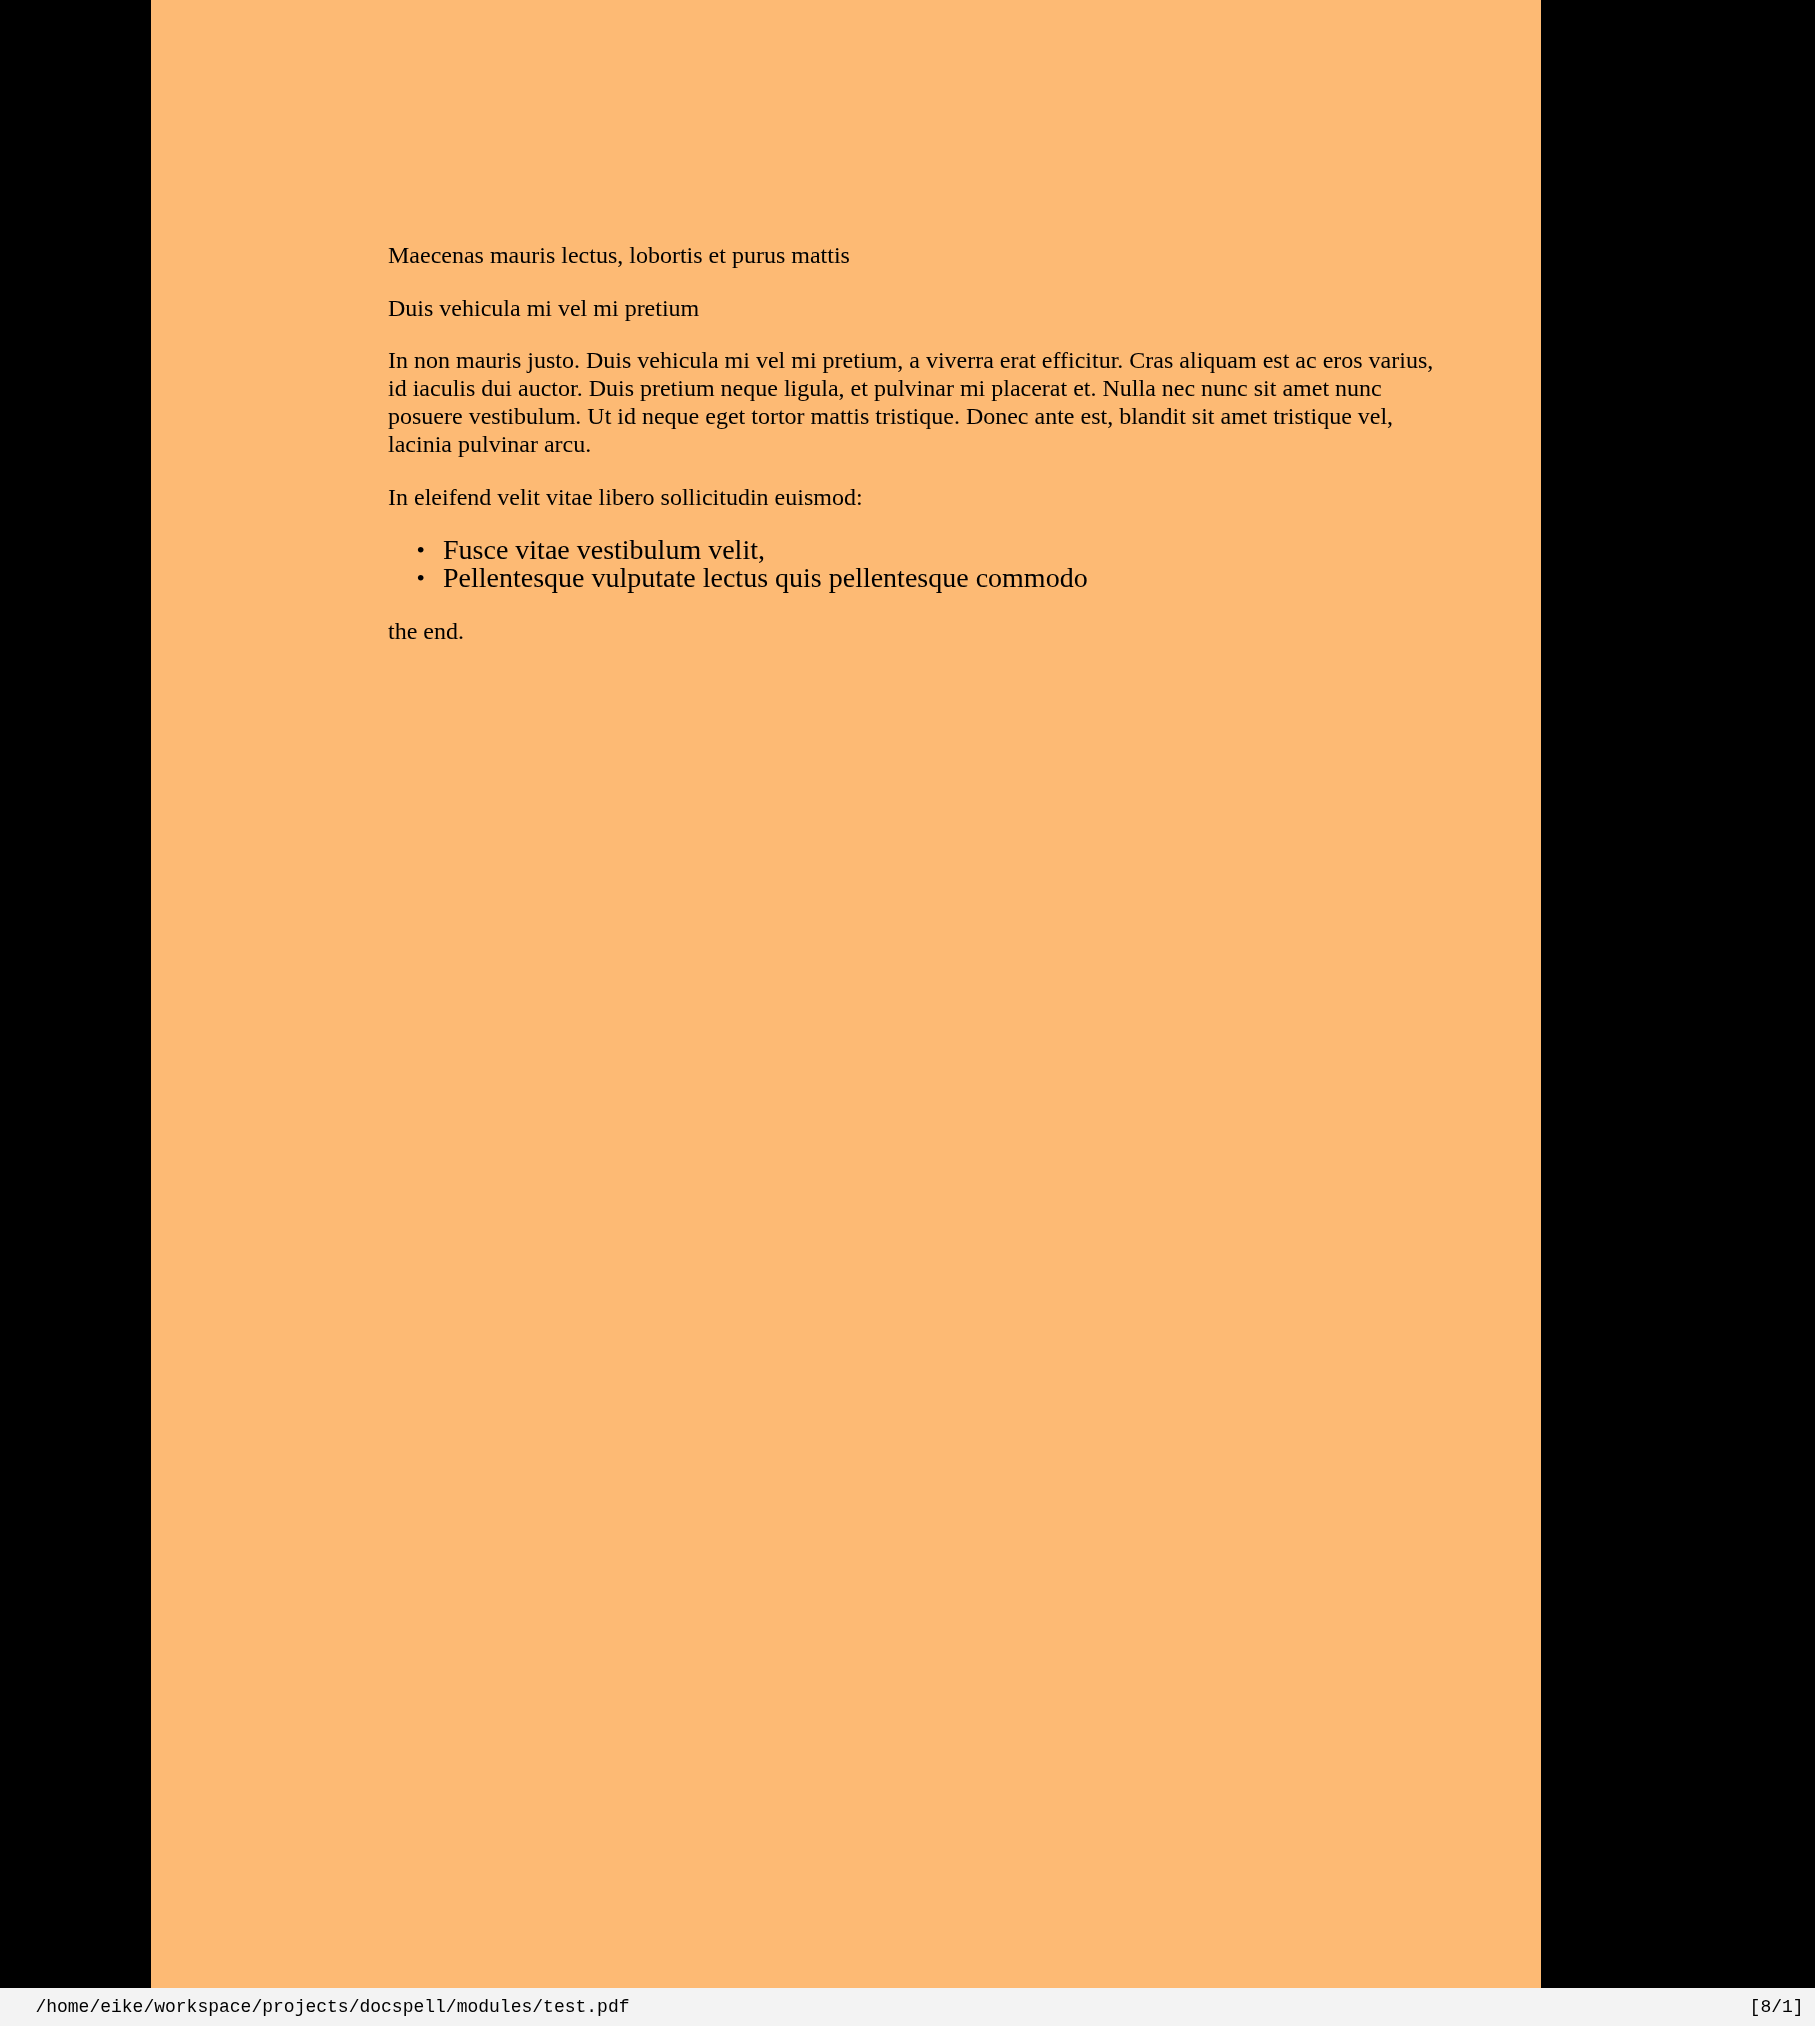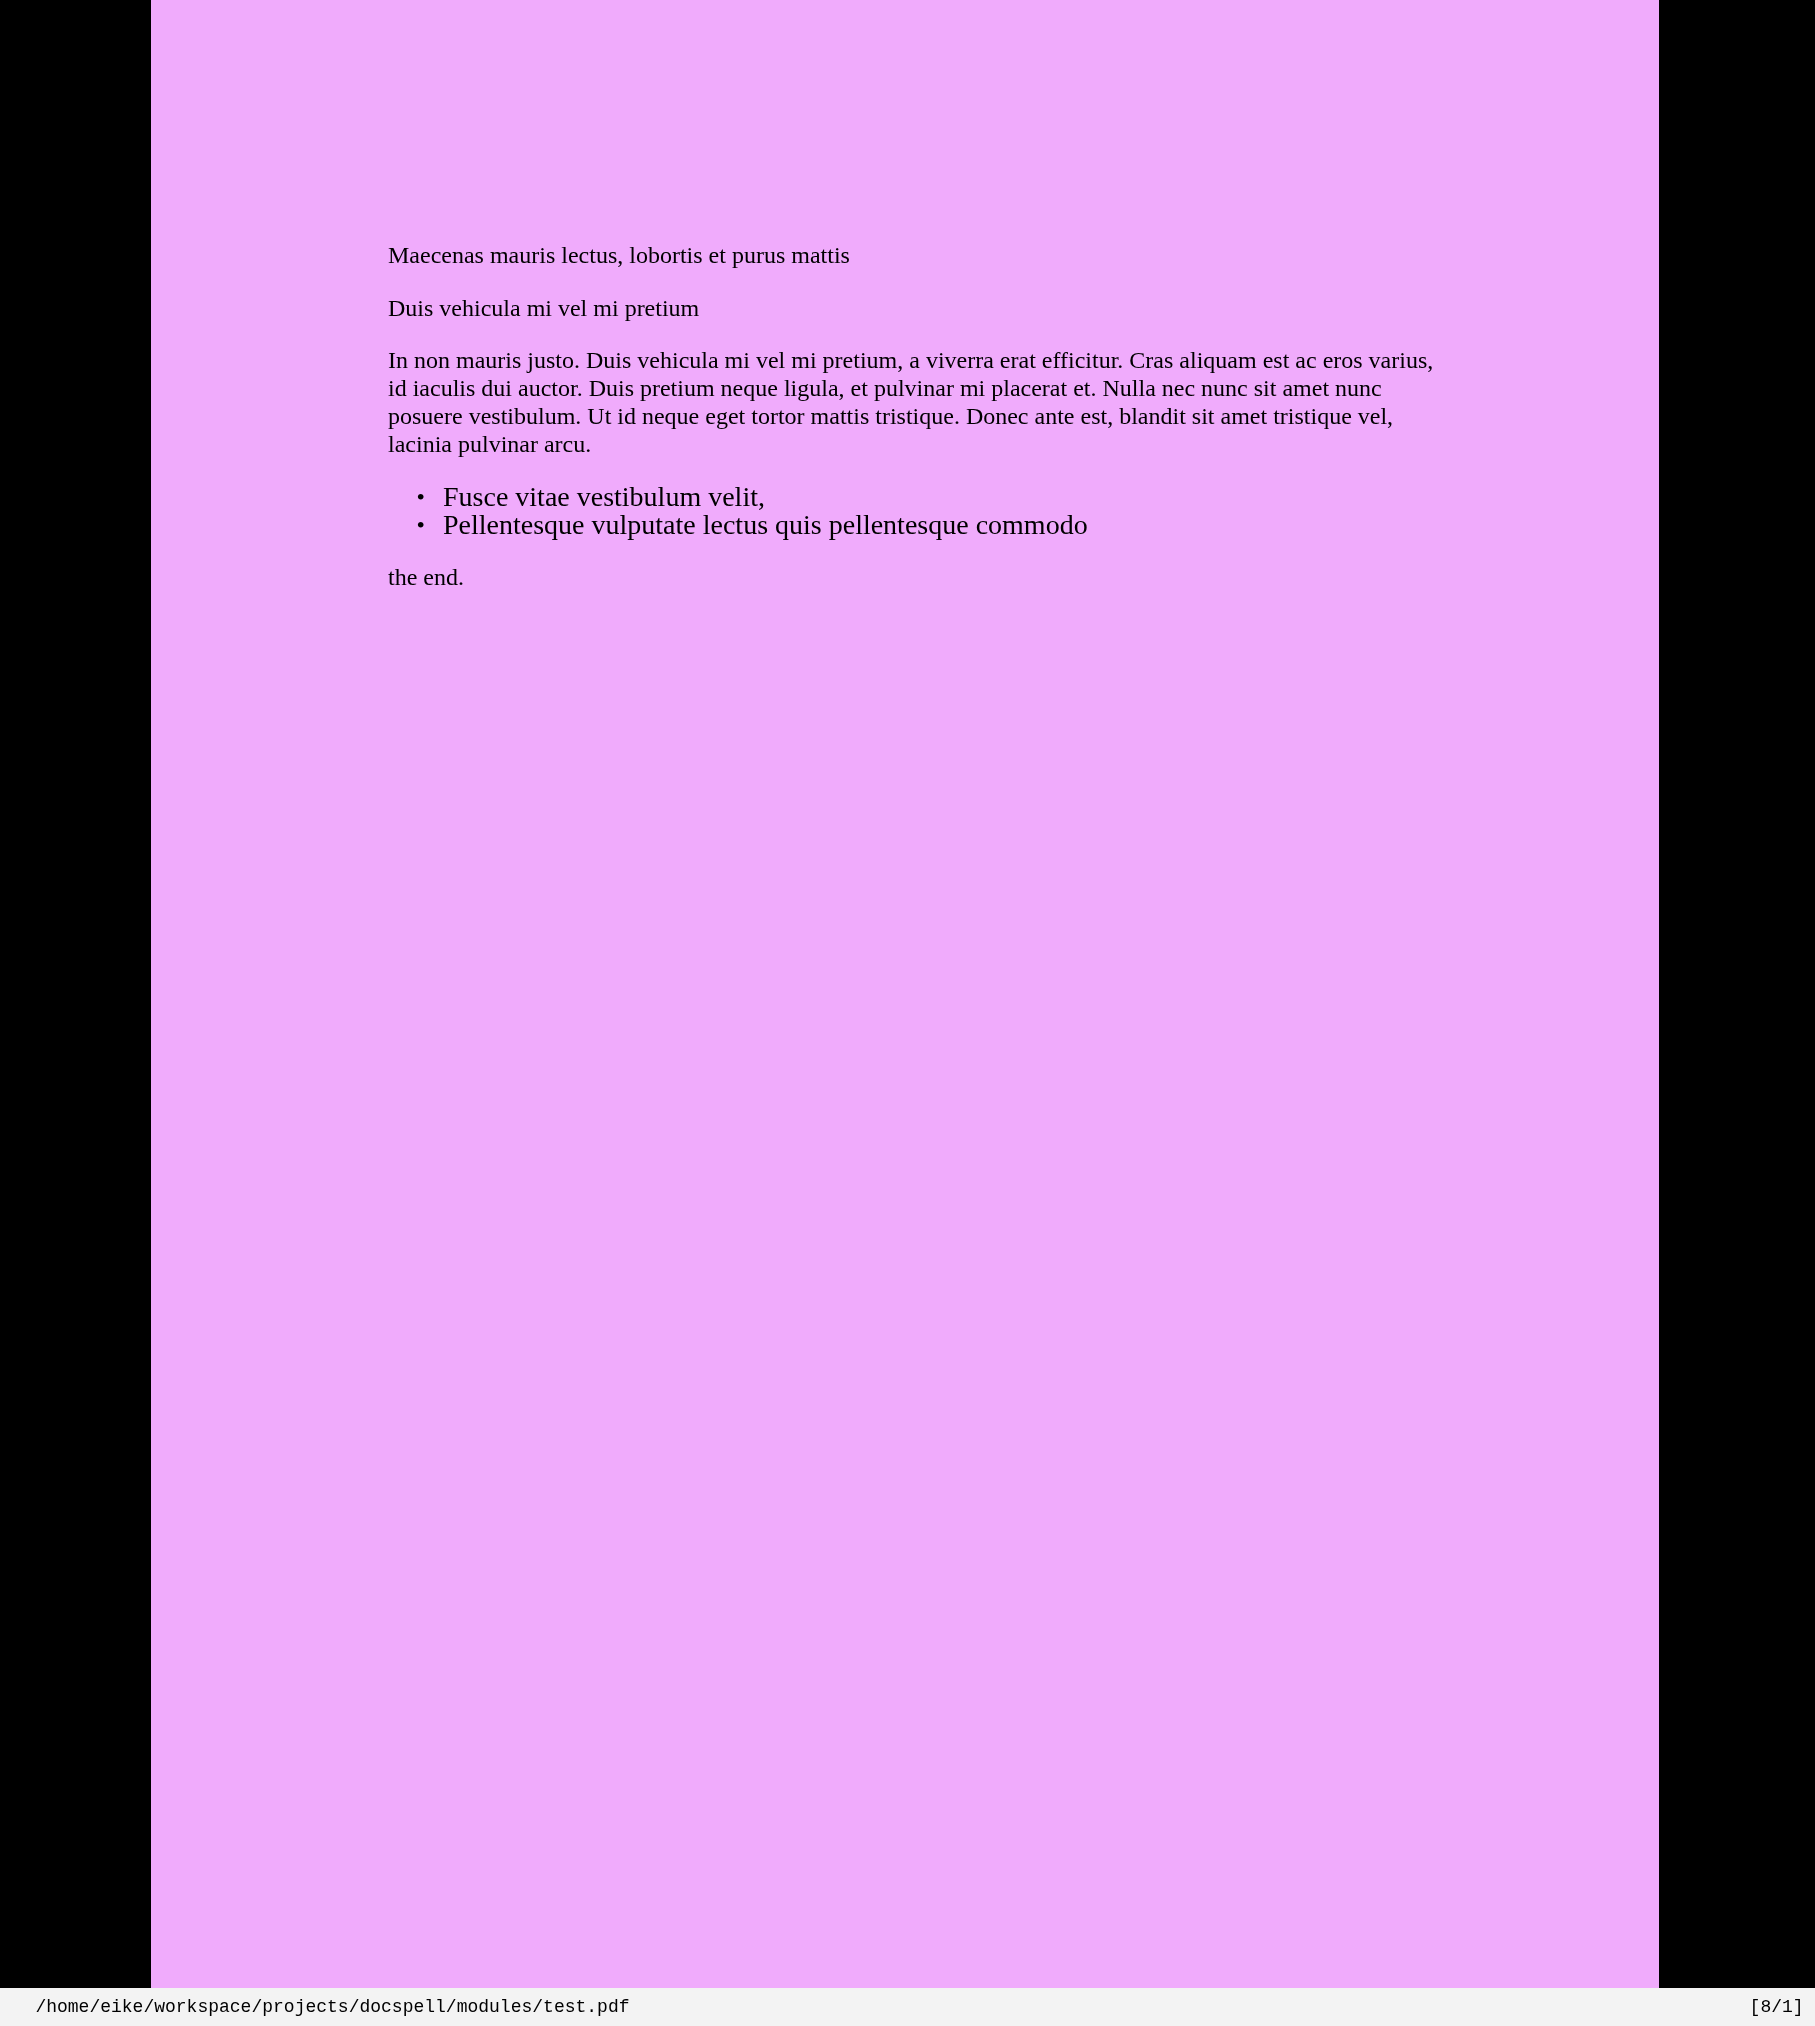--- a/index.html
+++ b/index.html
@@ -23,23 +23,23 @@
     width: 1815px;
     height: 1988px;
     background: #000000;
   }
 
   
   #page {
     position: absolute;
     left: 151px;
     top: 0px;
-    width: 1508px;
+    width: 1390px;
     height: 1988px;
-    background: #f0abfc;
+    background: #fdba74;
   }
 
   #page-content {
     position: absolute;
     left: 237px;
     top: 241px;
     width: 1050px;
   }
 
   .para {
@@ -112,20 +112,21 @@
   <div id="page">
     <div id="page-content">
 
       <p class="para">Maecenas mauris lectus, lobortis et purus mattis</p>
 
       <p class="para">Duis vehicula mi vel mi pretium</p>
 
       <p class="para">In non mauris justo. Duis vehicula mi vel mi pretium, a viverra erat efficitur. Cras aliquam est ac eros varius, id iaculis dui auctor. Duis pretium neque ligula, et pulvinar mi placerat et. Nulla nec nunc sit amet nunc posuere vestibulum. Ut id neque eget tortor mattis tristique. Donec ante est, blandit sit amet tristique vel, lacinia pulvinar arcu.</p>
 
 
+      <p class="para tight">In eleifend velit vitae libero sollicitudin euismod:</p>
 
       <ul class="bullets">
         <li>Fusce vitae vestibulum velit,</li>
         <li>Pellentesque vulputate lectus quis pellentesque commodo</li>
       </ul>
 
       <p class="para">the end.</p>
 
     </div>
   </div>

